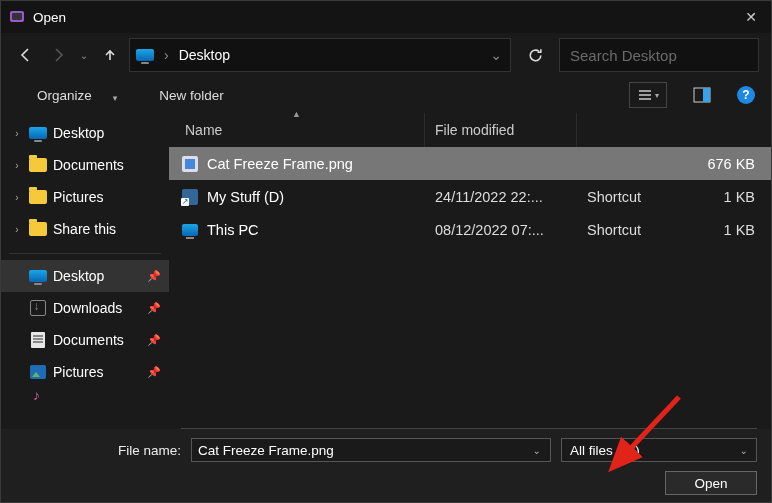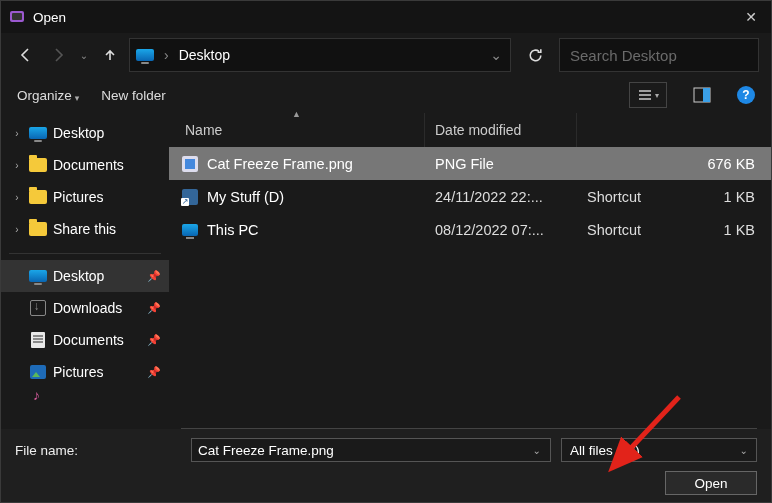--- a/index.html
+++ b/index.html
@@ -71,21 +71,21 @@
 }
 .searchbox input::placeholder { color: #6b6b6b; }
 
 
 .toolrow {
   height: 36px;
   display: flex; align-items: center;
   padding: 0 16px;
   gap: 22px;
 }
-.toolbtn { color: #ddd; cursor: pointer; font-size: 13.5px; display:flex;align-items:flex-end;gap:3px;}
+.toolbtn { color: #ddd; cursor: pointer; font-size: 13.5px; display:flex;align-items:flex-end;gap:21px;margin-left:20px;}
 .toolspacer { flex: 1; }
 .viewbox { width:38px;height:26px;border:1px solid #444;display:flex;align-items:center;justify-content:center;gap:2px;cursor:pointer;}
 .panebtn { width:26px;height:26px;display:flex;align-items:center;justify-content:center;cursor:pointer;}
 .help {
   width: 18px; height: 18px; border-radius: 50%;
   background: #1e88e5; color: #fff;
   display: flex; align-items: center; justify-content: center;
   font-size: 12px; font-weight: bold;
   cursor: pointer;
 }
@@ -167,21 +167,21 @@
 
 .list-divider{position:absolute;left:12px;right:14px;bottom:0;height:1px;background:#444;}
 
 
 .bottom {
   background: #1f1f1f;
   height: 73px;
   padding: 8px 14px 10px 14px;
 }
 .fnrow { display: flex; align-items: center; gap: 10px; height: 26px; margin-bottom:8px;}
-.fnlabel { width: 166px; font-size: 13.5px; color:#eee;}
+.fnlabel { width: 166px; text-align: right; font-size: 13.5px; color:#eee;}
 .fninput {
   flex: 1; height: 24px;
   background: #1a1a1a; border: 1px solid #555;
   display:flex;align-items:center;padding:0 6px;
 }
 .fninput input { flex:1;background:transparent;border:none;outline:none;color:#fff;font-size:13.5px;}
 .fninput .dd { color:#aaa;font-size:10px;cursor:pointer;padding:0 3px;}
 .filter {
   width: 196px; height: 24px;
   background: #1a1a1a; border: 1px solid #555;
@@ -359,31 +359,30 @@
         </div>
       </div>
   </div>
 
   <div class="filepane">
     <div class="columns">
       <div class="col col-name">
         <span class="sort-caret">▲</span>
         <span>Name</span>
       </div>
-      <div class="col col-date">Date modified</div>
+      <div class="col col-date">File modified</div>
     </div>
     <div class="filerows" id="filerows">
       <div class="filerow sel">
           <div class="c cname">
             <span class="ico">
               <span class="ico-file-png"></span>
             </span>
             <span>Cat Freeze Frame.png</span>
           </div>
-          <div class="c ctype">PNG File</div>
           <div class="c csize">676 KB</div>
         </div>
         <div class="filerow">
           <div class="c cname">
             <span class="ico">
               <span class="ico-shortcut"></span>
             </span>
             <span>My Stuff (D)</span>
           </div>
           <div class="c cdate">24/11/2022 22:...</div>

